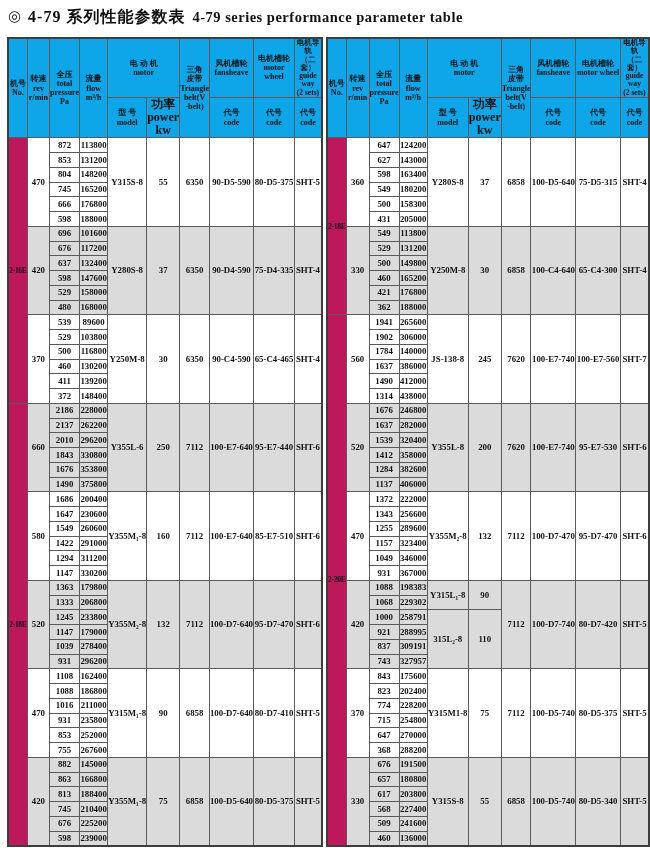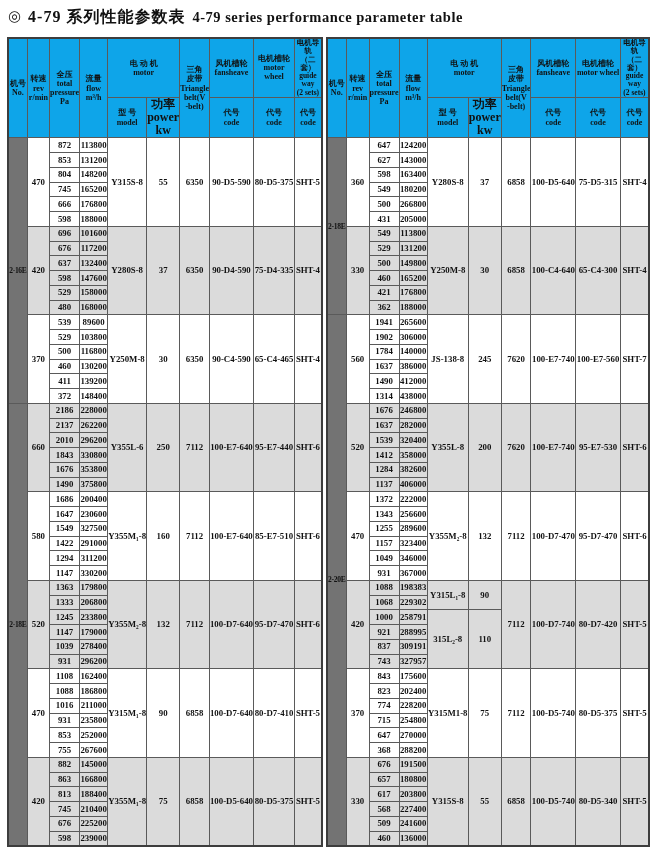--- a/index.html
+++ b/index.html
@@ -16,21 +16,21 @@
   thead th{background:#0ea5e9;font-size:8px;line-height:1.15;white-space:pre-line;
            font-family:"Liberation Serif","DejaVu Serif",serif;}
   thead tr.h1 th{height:50px;}
   thead tr.h2 th{height:24px;}
   thead th.small{font-size:12px;line-height:1.1;margin-top:28px;}
   thead th.gw{font-size:7.5px;line-height:1.1;}
   tbody tr{height:14.75px;}
   tbody td{font-size:8.8px;white-space:nowrap;line-height:1;}
   td.plain{background:#ffffff;}
   td.shaded{background:#dbdbdb;}
-  td.machine{background:#737373;font-size:7.5px;letter-spacing:-.3px;}
+  td.machine{background:#be185d;font-size:7.5px;letter-spacing:-.3px;}
 </style>
 </head>
 <body>
 
 <div class="page">
   <div class="title-row">
     <span class="title-icon">◎</span>
     <span class="title-zh">4-79 系列性能参数表</span>
     <span class="title-en">4-79 series performance parameter table</span>
   </div>
@@ -231,21 +231,21 @@
               <td rowspan="6" class="plain">100-E7-640</td>
               <td rowspan="6" class="plain">85-E7-510</td>
               <td rowspan="6" class="plain">SHT-6</td>
             </tr>
             <tr>
               <td class="plain">1647</td>
               <td class="plain">230600</td>
             </tr>
             <tr>
               <td class="plain">1549</td>
-              <td class="plain">327500</td>
+              <td class="plain">260600</td>
             </tr>
             <tr>
               <td class="plain">1422</td>
               <td class="plain">291000</td>
             </tr>
             <tr>
               <td class="plain">1294</td>
               <td class="plain">311200</td>
             </tr>
             <tr>
@@ -427,21 +427,21 @@
             <tr>
               <td class="plain">598</td>
               <td class="plain">163400</td>
             </tr>
             <tr>
               <td class="plain">549</td>
               <td class="plain">180200</td>
             </tr>
             <tr>
               <td class="plain">500</td>
-              <td class="plain">266800</td>
+              <td class="plain">158300</td>
             </tr>
             <tr>
               <td class="plain">431</td>
               <td class="plain">205000</td>
             </tr>
             <tr>
               <td rowspan="6" class="shaded">330</td>
               <td class="shaded">549</td>
               <td class="shaded">113800</td>
               <td rowspan="6" class="shaded">Y250M-8</td>

